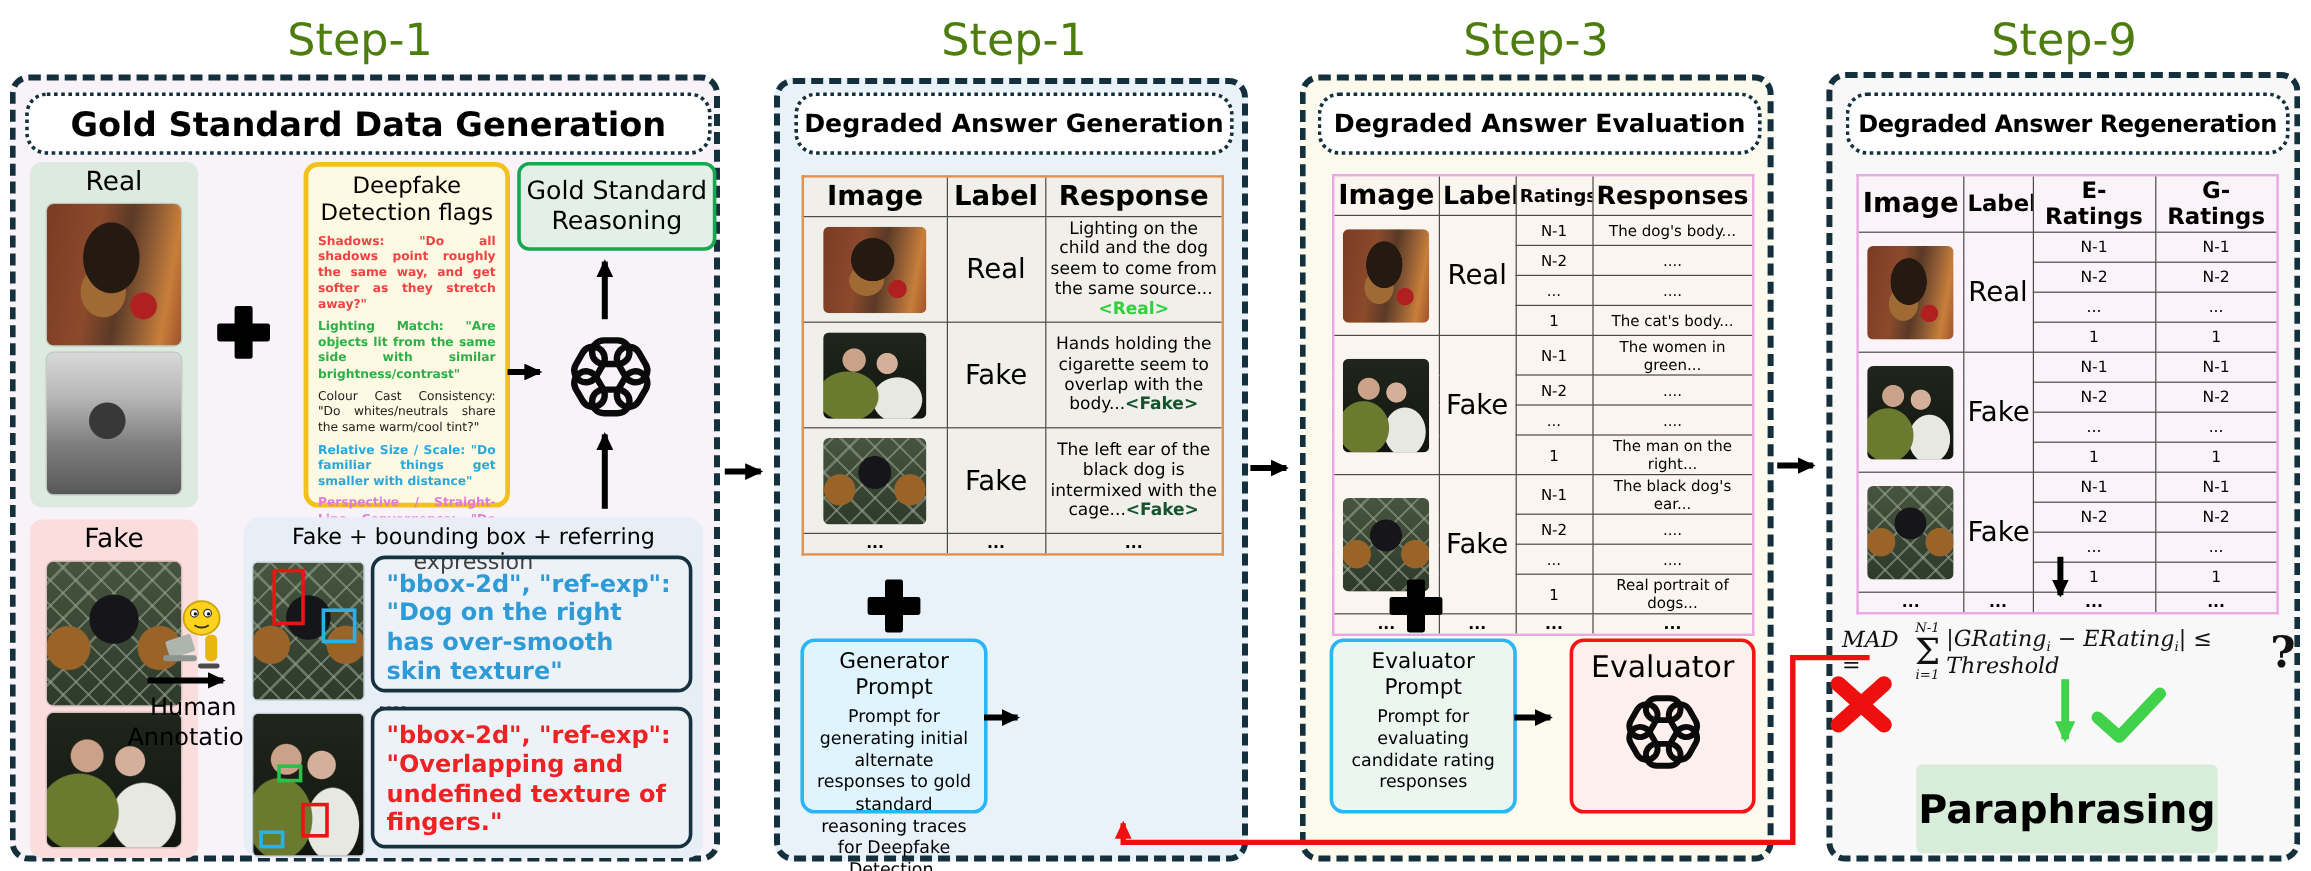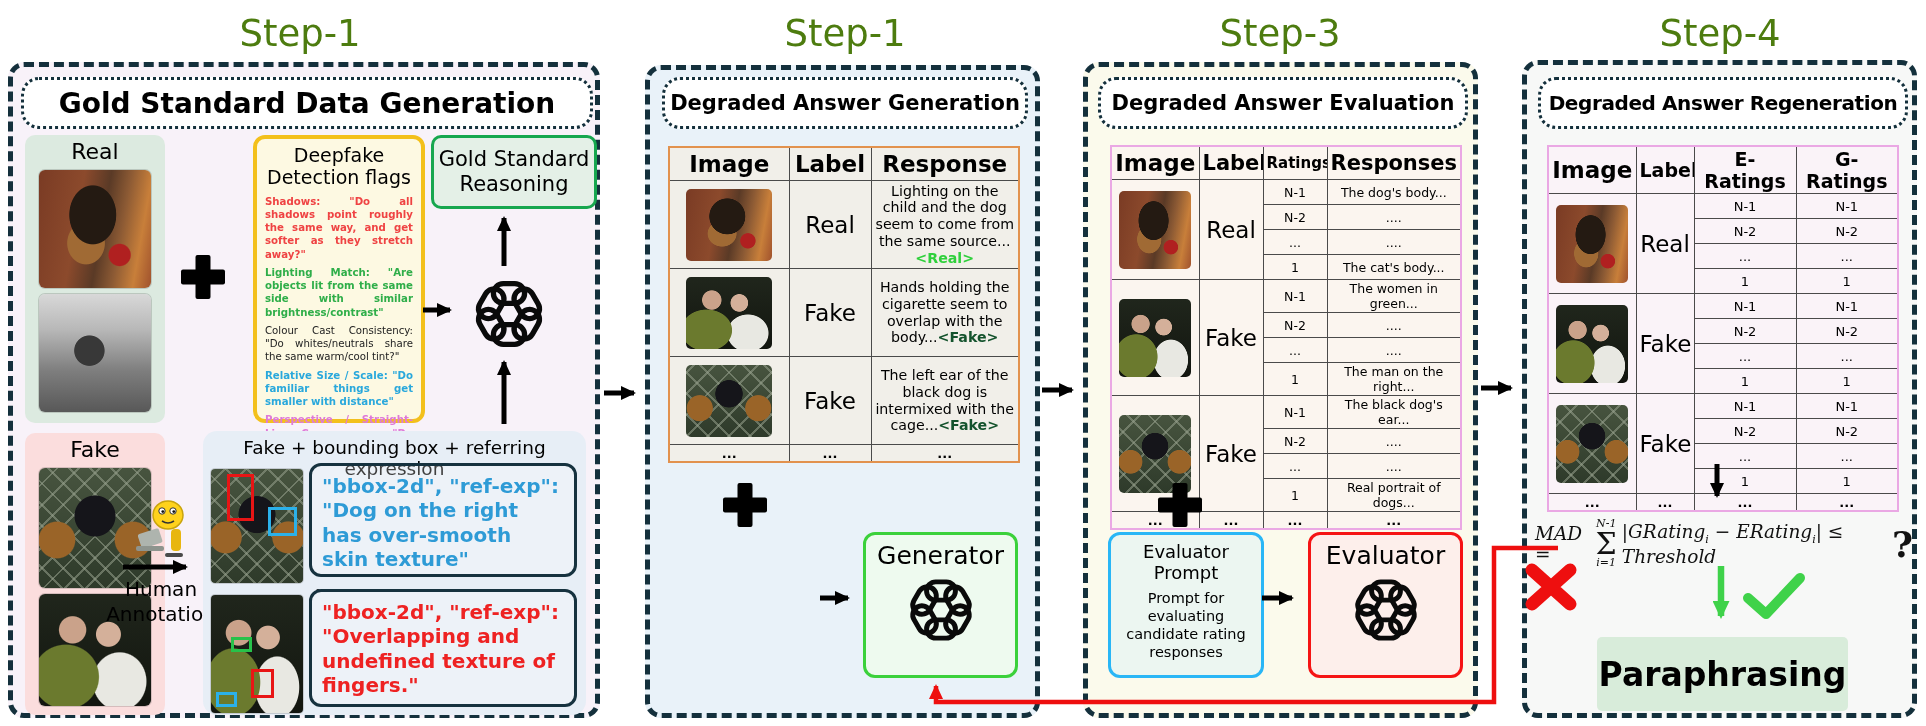--- a/index.html
+++ b/index.html
@@ -135,21 +135,21 @@
           <rect x="31" y="13" width="38" height="24" rx="12" transform="rotate(240 50 50)"></rect>
           <rect x="31" y="13" width="38" height="24" rx="12" transform="rotate(300 50 50)"></rect>
         </g>
       </symbol>
     </defs>
   </svg>
 
   <div class="step-title t1">Step-1</div>
   <div class="step-title t2">Step-1</div>
   <div class="step-title t3">Step-3</div>
-  <div class="step-title t4">Step-4</div>
+  <div class="step-title t4">Step-9</div>
 
   <section class="panel p1">
     <div class="pill pill1">Gold Standard Data Generation</div>
 
     <div class="side-box real-box">
       <div class="side-label">Real</div>
       <div class="ph ph-dogchild" style="width:112px;height:118px;"></div>
       <div class="ph ph-kitchen" style="width:112px;height:118px;"></div>
     </div>
 
@@ -251,27 +251,25 @@
         <tr class="row-dots">
           <td>...</td>
             <td>...</td>
             <td>...</td>
         </tr>
       </tbody>
     </table>
 
     <div class="plus plus2"></div>
 
-
-    <div class="model-box mb2">
-      <div class="model-title">Generator</div>
-      <svg class="model-logo" viewBox="0 0 100 100">
-          <use href="#ailogo"></use>
-        </svg>
-    </div>
+    <div class="prompt-box pb2">
+      <div class="prompt-title">Generator Prompt</div>
+      <div class="prompt-body">Prompt for generating initial alternate responses to gold standard reasoning traces for Deepfake Detection.</div>
+    </div>
+
   </section>
 
   <section class="panel p3">
     <div class="pill pill3">Degraded Answer Evaluation</div>
 
     <table class="tbl tbl3">
       <colgroup>
           <col style="width:88px">
           <col style="width:64px">
           <col style="width:64px">

